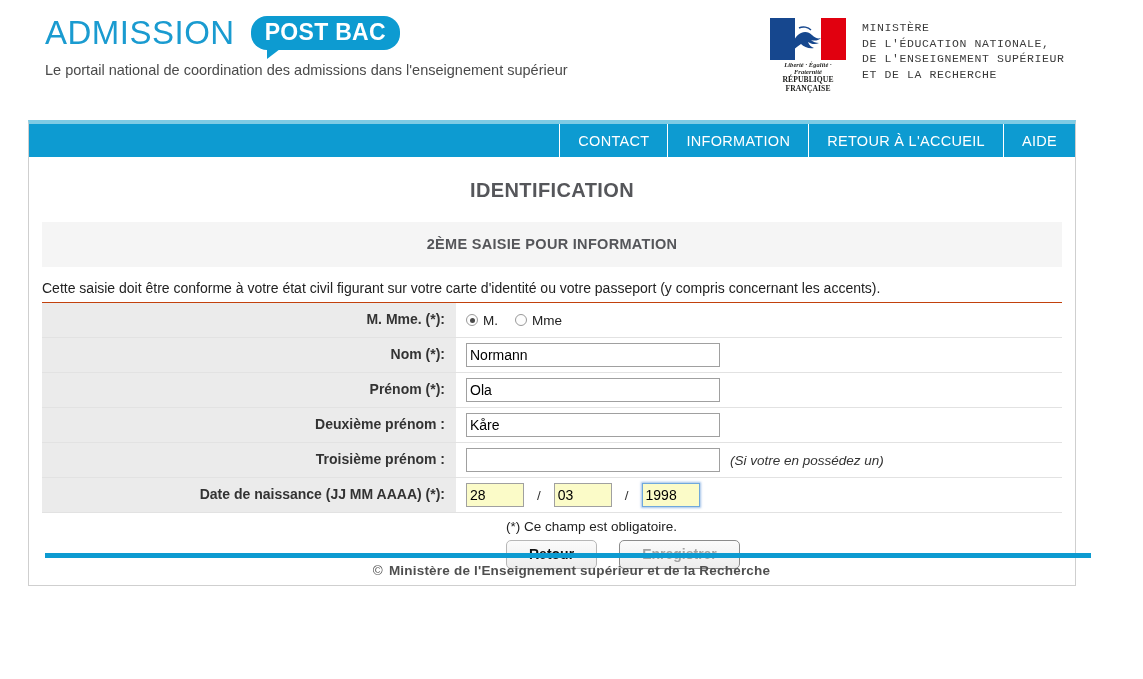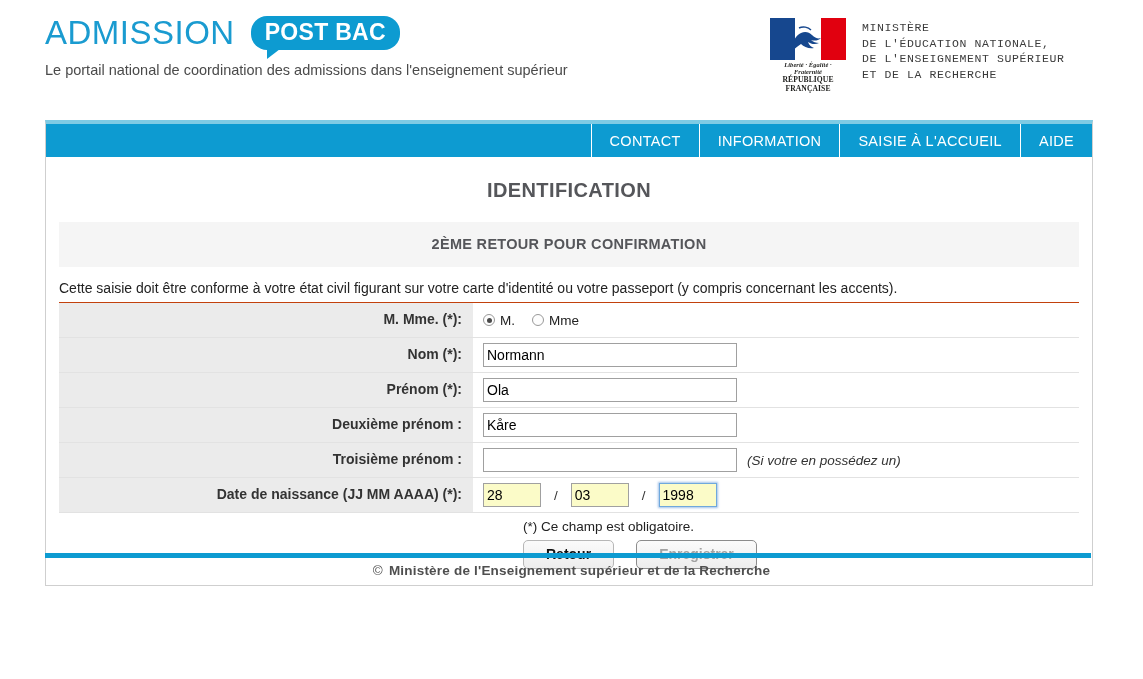--- a/index.html
+++ b/index.html
@@ -94,21 +94,21 @@
     line-height: 15.5px;
     color: #3c3c3c;
     letter-spacing: 0.6px;
     white-space: pre;
     padding-top: 2px;
   }
 
   
   .panel {
     position: absolute;
-    left: 45px; top: 120px;
+    left: 28px; top: 120px;
     width: 1046px;
     background: #ffffff;
     border-left: 1px solid #cfcfcf;
     border-right: 1px solid #cfcfcf;
     border-bottom: 1px solid #cfcfcf;
     border-top: 4px solid #7fcbe4;
   }
 
   .navbar {
     height: 33px;
@@ -319,27 +319,27 @@
 DE L'ENSEIGNEMENT SUPÉRIEUR
 ET DE LA RECHERCHE</div>
     </div>
   </div>
 
   <div class="panel">
 
     <div class="navbar">
       <div class="nav-item">CONTACT</div>
       <div class="nav-item">INFORMATION</div>
-      <div class="nav-item">SAISIE À L'ACCUEIL</div>
+      <div class="nav-item">RETOUR À L'ACCUEIL</div>
       <div class="nav-item">AIDE</div>
     </div>
 
     <div class="page-title">IDENTIFICATION</div>
 
-    <div class="section-banner">2ÈME RETOUR POUR CONFIRMATION</div>
+    <div class="section-banner">2ÈME SAISIE POUR INFORMATION</div>
 
     <div class="intro">Cette saisie doit être conforme à votre état civil figurant sur votre carte d'identité ou votre passeport (y compris concernant les accents).</div>
 
     <div class="form">
 
       <div class="form-row">
         <div class="row-label">M. Mme. (*):</div>
         <div class="row-field">
           <div class="radio-group">
             <span class="radio checked"></span>

